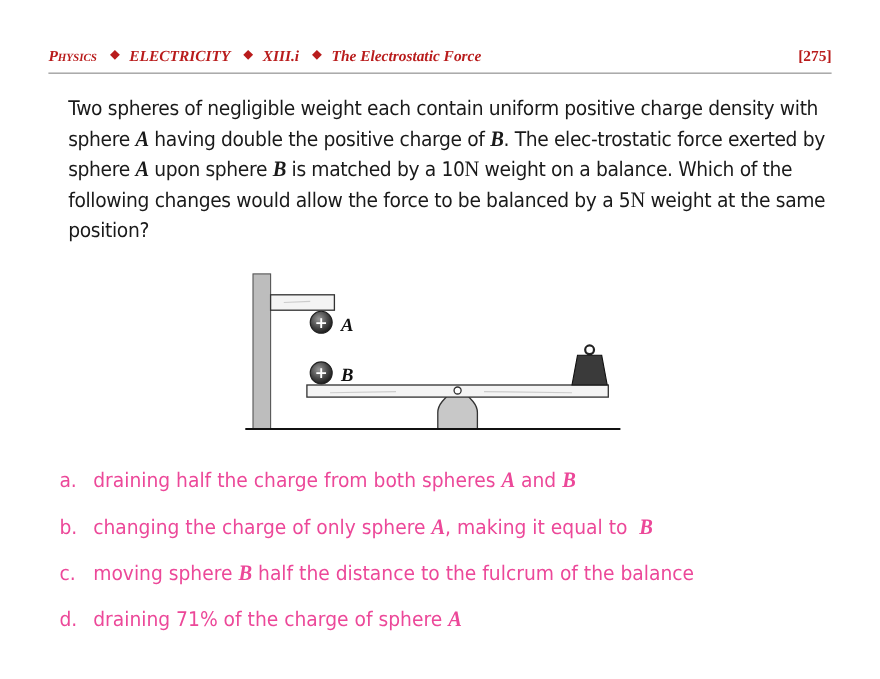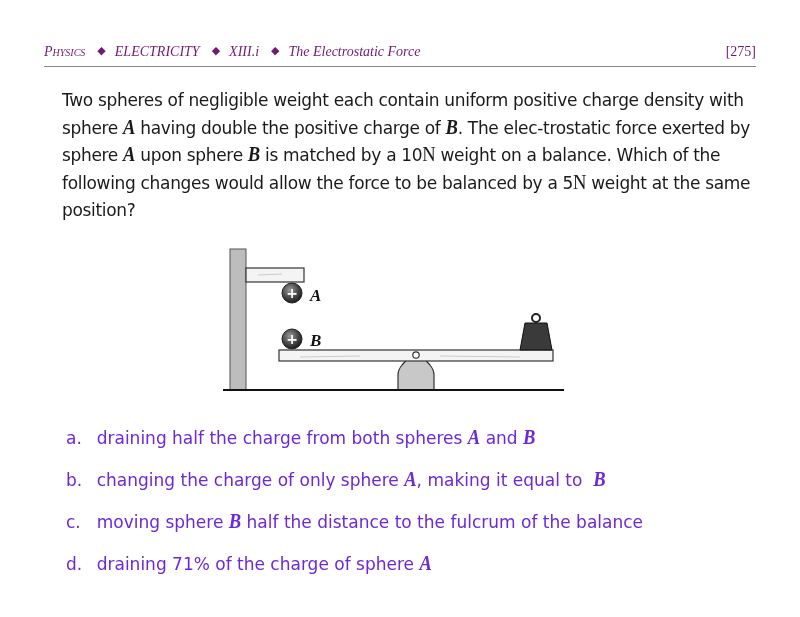--- a/index.html
+++ b/index.html
@@ -1,27 +1,27 @@
 <!DOCTYPE html>
 <html><head>
 <meta charset="utf-8">
 <style>
   html, body { margin:0; padding:0; background:#ffffff; }
   body { width:800px; height:617px; position:relative; overflow:hidden; font-family:"DejaVu Sans", sans-serif; color:#111; }
-  .header { position:absolute; left:44px; top:44px; width:712px; height:22px; font-family:"Liberation Serif", serif; font-style:italic; font-size:14px; color:#701a75; }
+  .header { position:absolute; left:44px; top:44px; width:712px; height:22px; font-family:"Liberation Serif", serif; font-style:italic; font-size:14px; color:#b91c1c;font-weight:bold; }
   .header .left { position:absolute; left:0; top:0; white-space:nowrap; }
   .header .right { position:absolute; right:0; top:0; font-style:normal; font-size:14px;text-align:center; }
   .header .sc { font-variant:small-caps; }
   .header .bullet { font-style:normal; font-size:11px; margin:0 9px 0 12px; position:relative; top:-2px; }
   .rule { position:absolute; left:44px; top:66px; width:712px; height:1px; background:#888; }
   .question { position:absolute; left:62px; top:86px; width:690px; font-family:"DejaVu Sans", sans-serif; font-size:18.3px; line-height:27.5px; letter-spacing:-0.35px; color:#1a1a1a; transform:scaleX(0.93); transform-origin:left top; width:742px; }
   .it { font-family:"Liberation Serif", serif; font-style:italic; font-weight:bold; font-size:20px; }
   .ser { font-family:"Liberation Serif", serif; font-size:20px; }
   .diagram { position:absolute; left:220px; top:242px; width:350px; height:160px; }
-  .answers { position:absolute; left:66px; top:424px; width:700px; font-family:"DejaVu Sans", sans-serif; font-size:18.3px; color:#6d28d9; }
+  .answers { position:absolute; left:54px; top:424px; width:700px; font-family:"DejaVu Sans", sans-serif; font-size:18.3px; color:#ec4899; }
   .ans { height:42px; line-height:26px; white-space:nowrap; transform:scaleX(0.93); transform-origin:left top; }
   .ans .lbl { display:inline-block; width:33px; }
 </style>
 </head>
 <body>
 
 <div class="header">
   <div class="left">
     <span class="sc">Physics</span><span class="bullet">◆</span><span>ELECTRICITY</span><span class="bullet">◆</span><span>XIII.i</span><span class="bullet">◆</span><span>The Electrostatic Force</span>
   </div>

